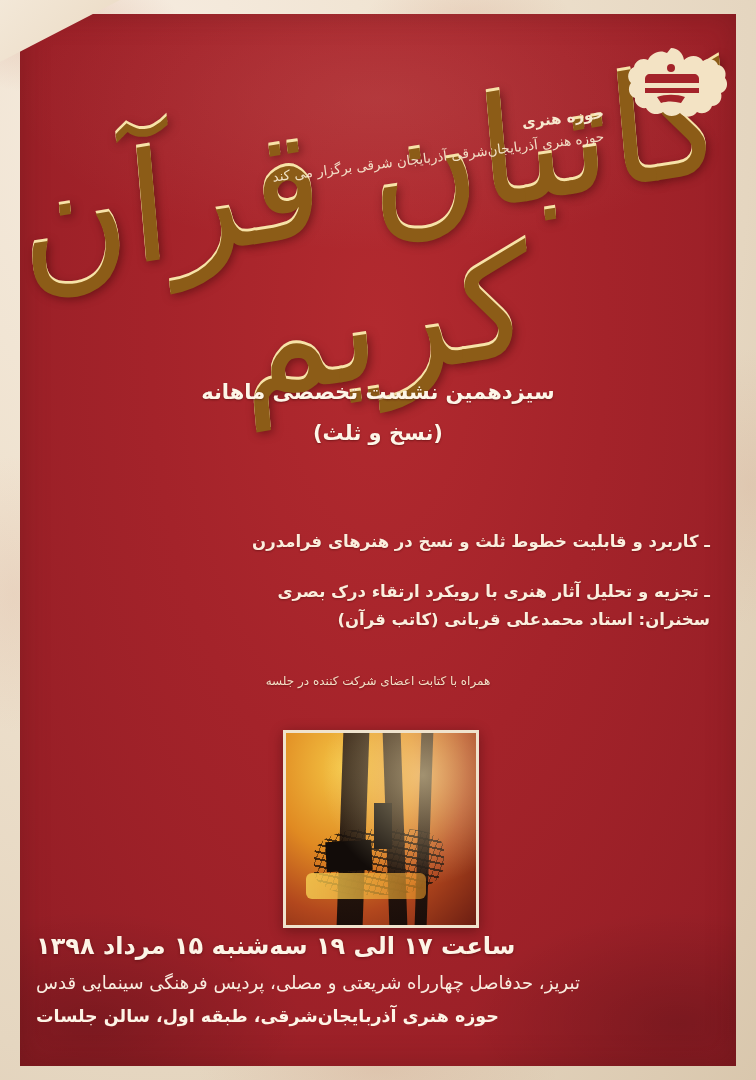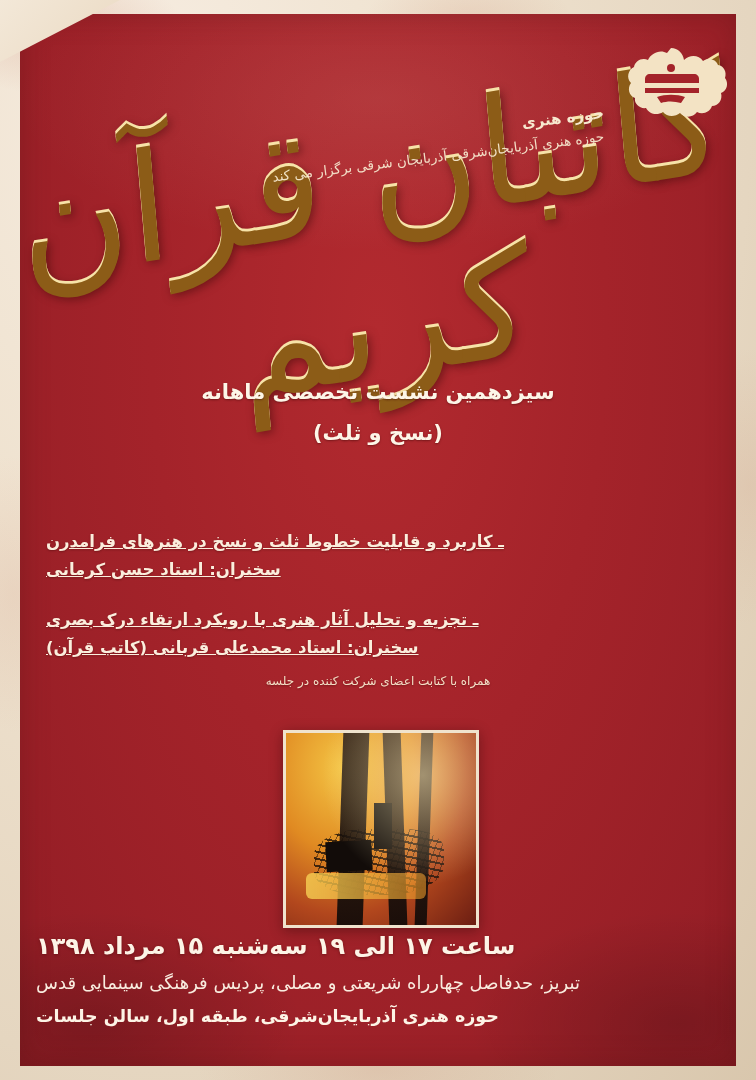--- a/index.html
+++ b/index.html
@@ -161,24 +161,23 @@
     letter-spacing: .2px;
     text-shadow: 0 1px 2px rgba(70,10,10,.5);
   }
 
   
   .talks {
     position: absolute;
     right: 46px;
     left: 46px;
     top: 528px;
-    text-align: left;
+    text-align: right;
     color: #fbeedd;
     z-index: 5;
-    text-decoration: underline;
   }
   .talk {
     margin-bottom: 22px;
   }
   .talk .topic {
     font-size: 16.5px;
     font-weight: bold;
     line-height: 1.7;
     text-shadow: 0 1px 2px rgba(70,10,10,.45);
   }
@@ -326,21 +325,20 @@
   </div>
 
   <div class="subtitle">
     <div>سیزدهمین نشست تخصصی ماهانه</div>
     <div>(نسخ و ثلث)</div>
   </div>
 
   <div class="talks">
     <div class="talk">
       <div class="topic">ـ کاربرد و قابلیت خطوط ثلث و نسخ در هنرهای فرامدرن</div>
-      <div class="speaker">سخنران: استاد حسن کرمانی</div>
     </div>
     <div class="talk">
       <div class="topic">ـ تجزیه و تحلیل آثار هنری با رویکرد ارتقاء درک بصری</div>
       <div class="speaker">سخنران: استاد محمدعلی قربانی (کاتب قرآن)</div>
     </div>
   </div>
 
   <div class="note">همراه با کتابت اعضای شرکت کننده در جلسه</div>
 
   <div class="artwork">

